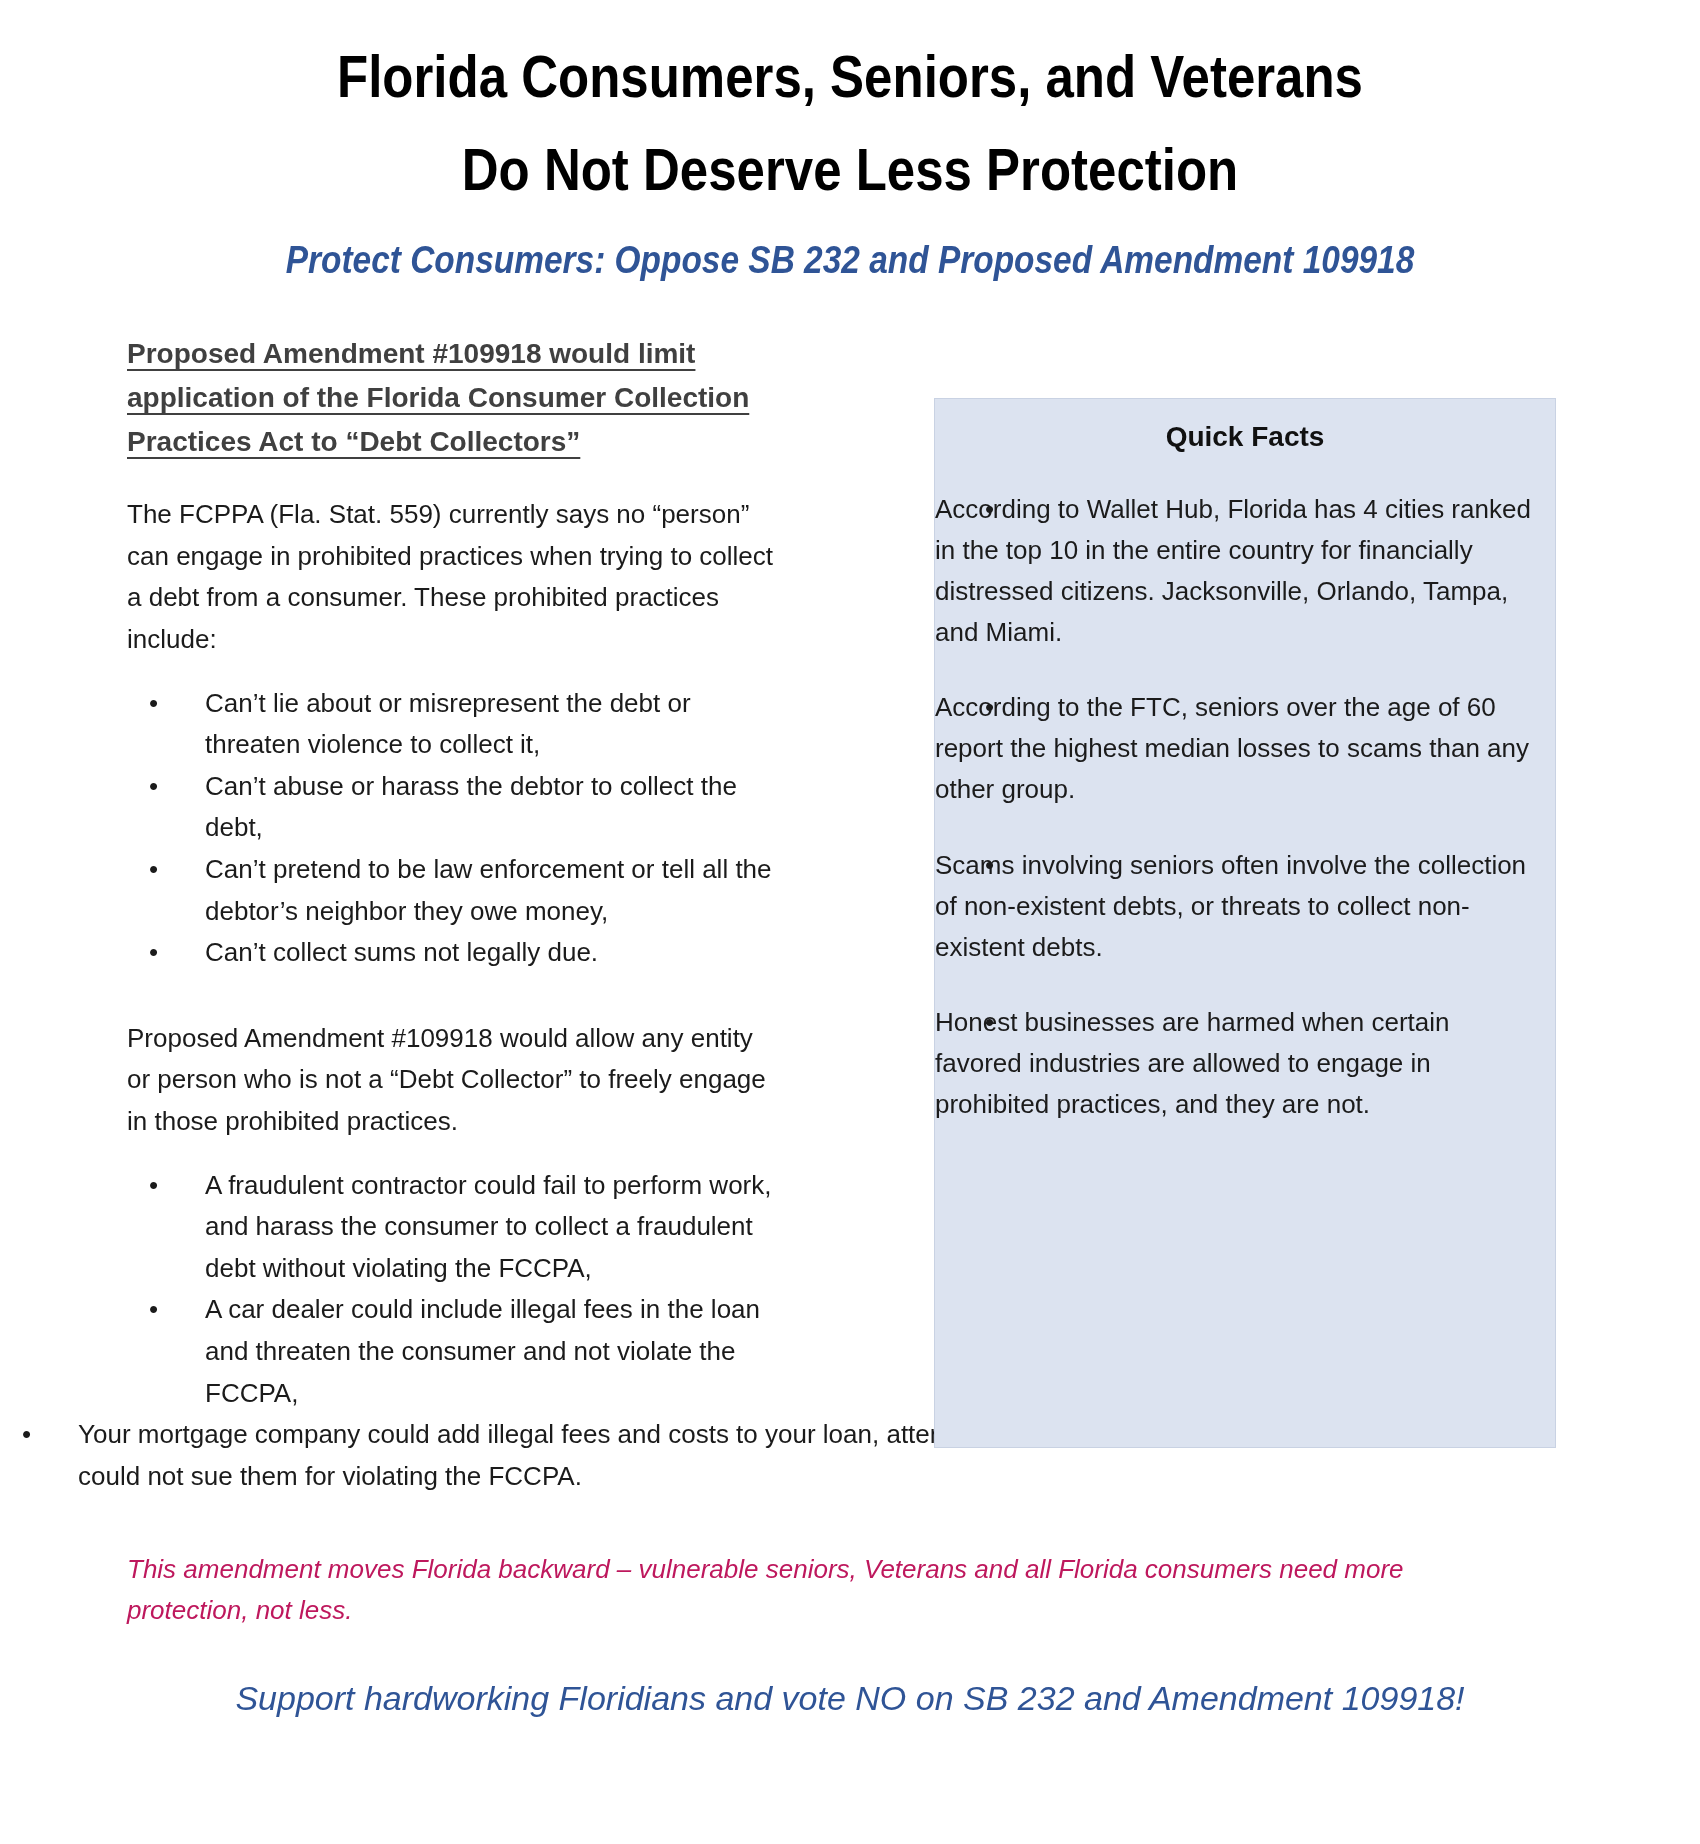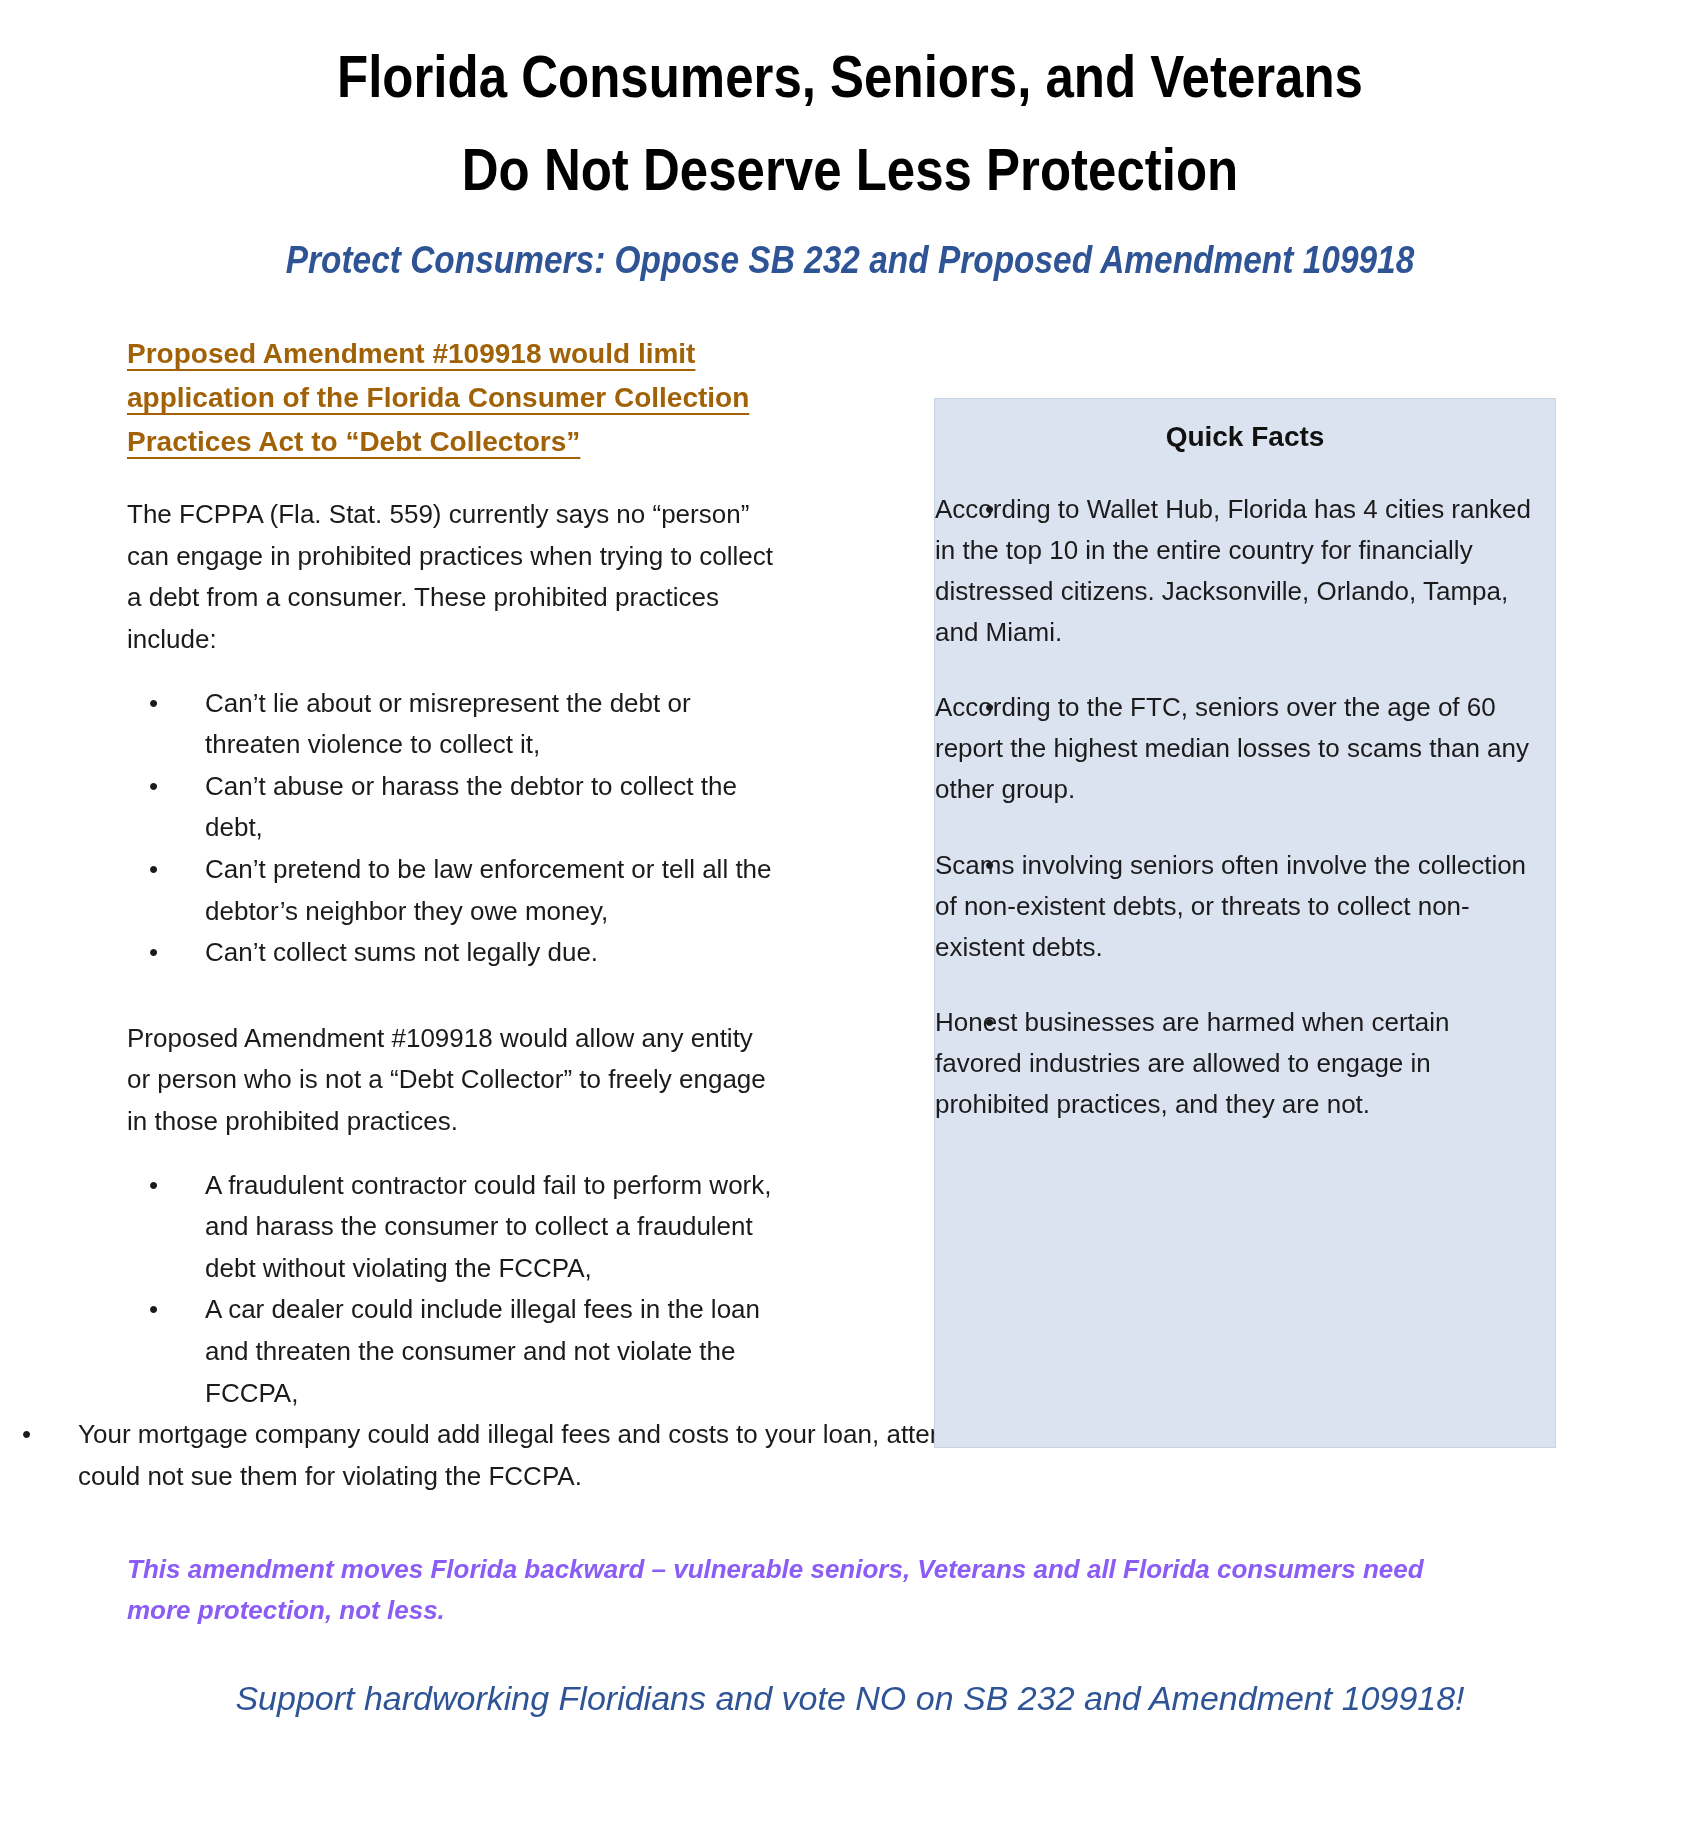--- a/index.html
+++ b/index.html
@@ -10,41 +10,41 @@
   }
   .header { padding-top:30px; text-align:center; }
   .title { margin:0; font-size:60px; font-weight:700; color:#000000; line-height:1.55; transform:scaleX(0.85); }
   .title .tline { display:block; }
   .subtitle {
     margin-top:22px; font-size:38px; line-height:1.2; font-weight:700; font-style:italic;
     color:#2F5496; transform:scaleX(0.88);
   }
   .left-col { margin:48px 0 0 127px; width:656px; }
   .heading {
-    font-size:28px; font-weight:700; line-height:1.58; color:#a16207; margin:0 0 30px 0;
+    font-size:28px; font-weight:700; line-height:1.58; color:#404040; margin:0 0 30px 0;
     text-decoration:underline; text-decoration-thickness:2px; text-underline-offset:6px;
   }
   .body-text { font-size:26px; line-height:1.6; margin:0 0 22px 0; }
   ul.blist { list-style:none; margin:0; padding:0; }
   ul.blist li { position:relative; padding-left:78px; font-size:26px; line-height:1.6; }
   ul.blist li::before { content:"\2022"; position:absolute; left:22px; top:0; }
   .list-prohibited { margin-bottom:44px !important; }
   .list-consequences { margin-bottom:0 !important; }
   .full-bullet { margin:90px 0 0 127px; width:1420px; }
   .facts-box {
     position:absolute; left:934px; top:398px; width:622px; height:1050px;
     background:#DCE3F0; border:1px solid #C9D2E3; box-sizing:border-box; padding-top:22px;
   }
   .facts-title { margin:0 0 36px 0; text-align:center; font-size:28px; font-weight:700; color:#111111; }
   ul.facts-list { list-style:none; margin:0; padding:0 20px 0 0; }
   ul.facts-list li { position:relative; font-size:26px; line-height:1.58; margin-bottom:34px; }
   ul.facts-list li::before { content:"\2022"; position:absolute; left:50px; top:0; }
   .warning {
     margin:52px 0 0 127px; width:1330px; font-size:26px; line-height:1.55;
-    font-weight:700; font-style:italic; color:#8b5cf6;
+    font-weight:400; font-style:italic; color:#be185d;
   }
   .cta {
     margin:48px 0 0 0; text-align:center; font-size:34px; line-height:1.2;
     font-weight:400; font-style:italic; color:#2F5496;
   }
 </style>
 </head>
 <body>
 
 <div class="page">

